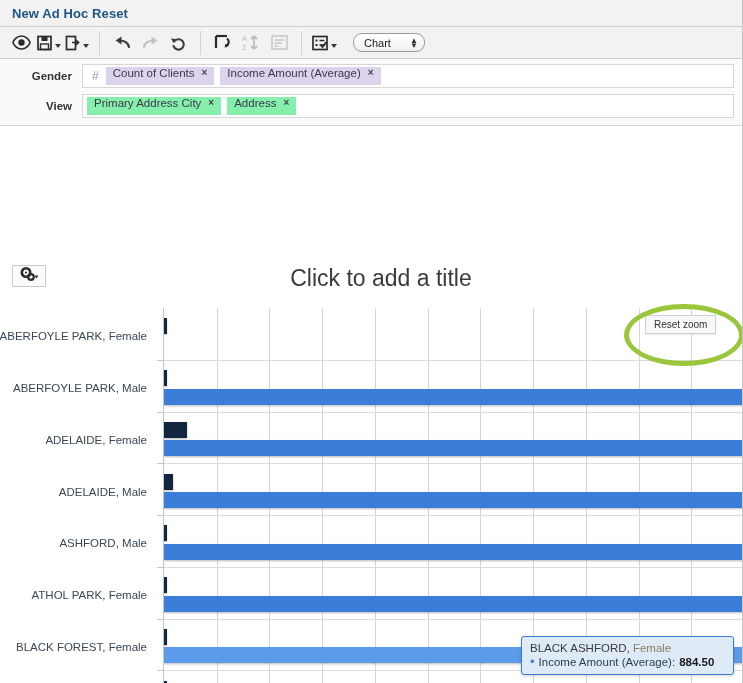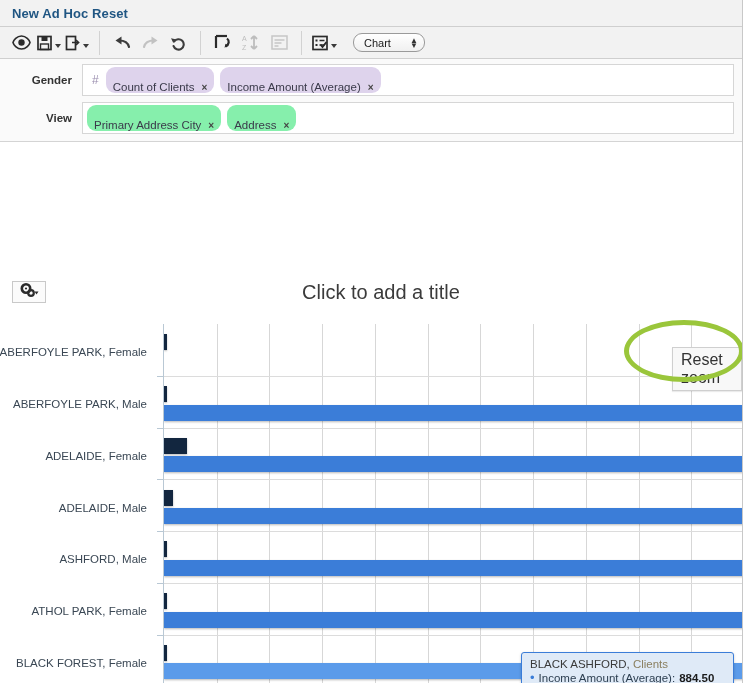--- a/index.html
+++ b/index.html
@@ -120,28 +120,27 @@
     padding: 2px 4px;
     box-sizing: border-box;
   }
   .hashmark {
     color: #9b8fb0;
     font-size: 12px;
     padding: 0 7px 0 5px;
   }
   .chip {
     display: inline-flex;
-    align-items: flex-end;
-    height: 26px;
+    align-items: flex-start;
+    height: 18px;
     padding: 0 7px;
     margin-right: 6px;
     font-size: 11.5px;
     color: #3a3a4a;
     white-space: nowrap;
-    border-radius: 9px;
   }
   .chip.measure { background: #ded3ec; }
   .chip.dim     { background: #86efac; }
   .chip .x {
     margin-left: 7px;
     font-size: 10px;
     font-weight: bold;
     color: #444;
     cursor: pointer;
   }
@@ -160,21 +159,21 @@
     border: 1px solid #c9c9c9;
     background: #fbfbfb;
     display: flex; align-items: center; justify-content: center;
     cursor: pointer;
     box-sizing: border-box;
   }
   .chart-title {
     position: absolute;
     left: 0; right: 0; top: 139px;
     text-align: center;
-    font-size: 20px;
+    font-size: 23px;
     color: #3b3b3b;
     padding-left: 20px;
   }
 
   .plot-wrap { position: absolute; left: 0; top: 176px; width: 743px; height: 507px; }
 
   .ylabel {
     position: absolute;
     right: 596px;       
     width: 240px;
@@ -215,30 +214,29 @@
     left: 0;
     box-shadow: 0 1px 2px rgba(0,0,0,.28);
   }
   .bar.count  { background: #12263f; height: 16px; }
   .bar.income { background: #3b7dd8; height: 16px; }
   .bar.income.hover { background: #5b9bea; }
 
   
   .reset-zoom {
     position: absolute;
-    left: 672px; top: 189px;
+    left: 645px; top: 189px;
     border: 1px solid #cfcfcf;
     background: #f8f8f8;
     color: #333;
-    font-size: 16px;
+    font-size: 10px;
     padding: 3px 8px;
     cursor: pointer;
     z-index: 6;
     box-shadow: 0 1px 1px rgba(0,0,0,.08);
-    margin-top: 16px;
   }
   .hl-ellipse {
     position: absolute;
     left: 624px; top: 178px;
     width: 110px; height: 52px;
     border: 5px solid #9ac63b;
     border-radius: 50%;
     z-index: 7;
     pointer-events: none;
   }
@@ -495,21 +493,21 @@
           <div class="ylabel" style="top: 131.752px;">ADELAIDE, Female</div>
           <div class="ylabel" style="top: 183.502px;">ADELAIDE, Male</div>
           <div class="ylabel" style="top: 235.252px;">ASHFORD, Male</div>
           <div class="ylabel" style="top: 287.002px;">ATHOL PARK, Female</div>
           <div class="ylabel" style="top: 338.752px;">BLACK FOREST, Female</div>
         </div>
     </div>
 
     <div class="tooltip">
       <div class="t-head">
-        <span>BLACK ASHFORD</span><span>, </span><span class="gender">Clients</span>
+        <span>BLACK ASHFORD</span><span>, </span><span class="gender">Female</span>
       </div>
       <div class="t-row">
         <span class="t-dot">•</span>
         <span>Income Amount (Average)</span>
           <span>:</span>
         <span class="t-val">884.50</span>
       </div>
     </div>
 
   </div>

